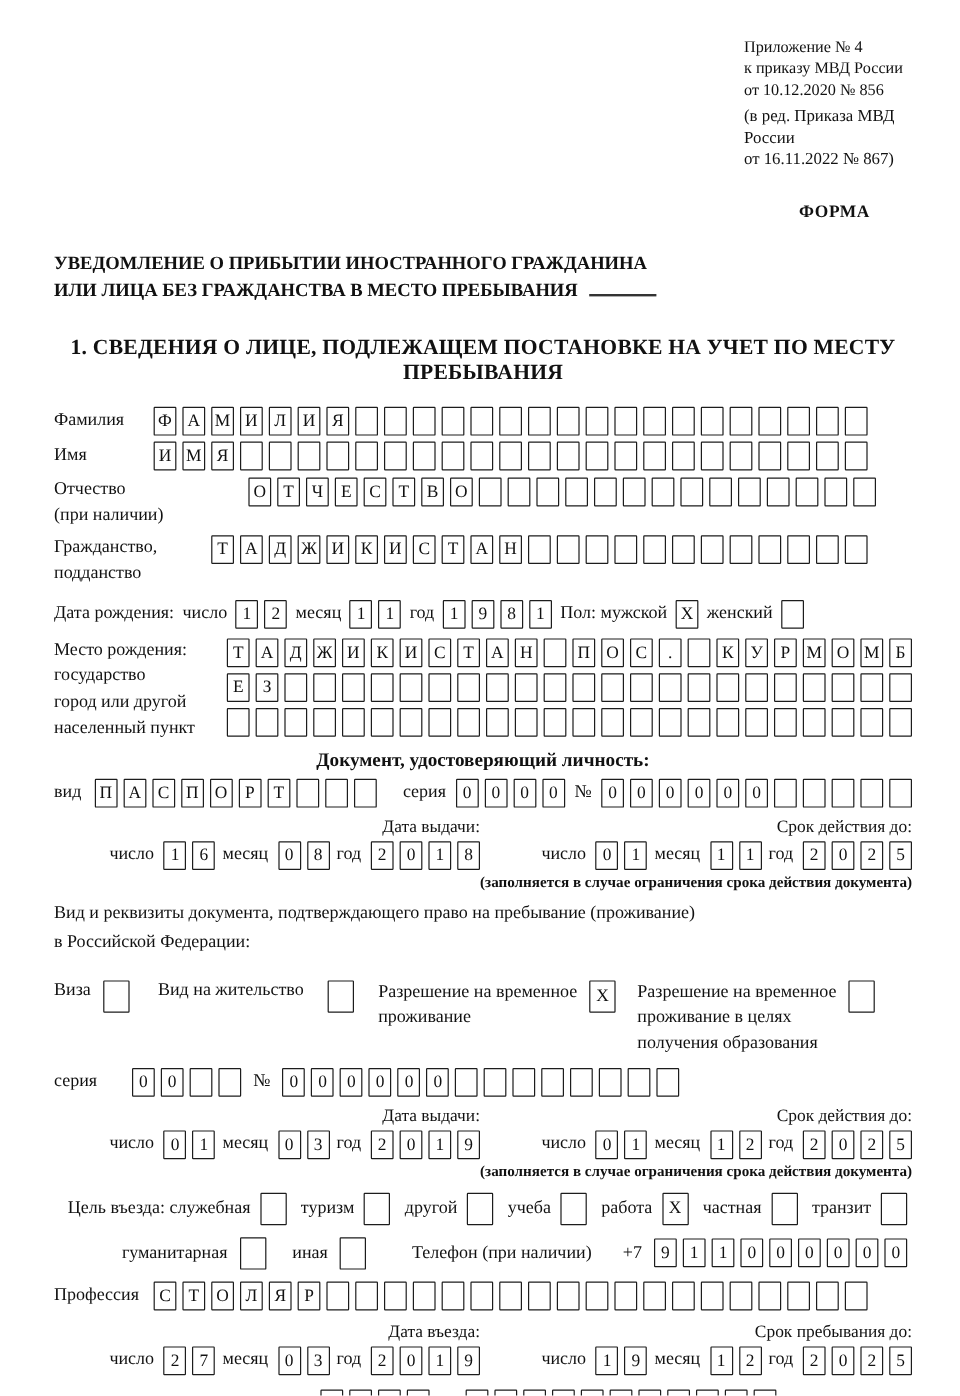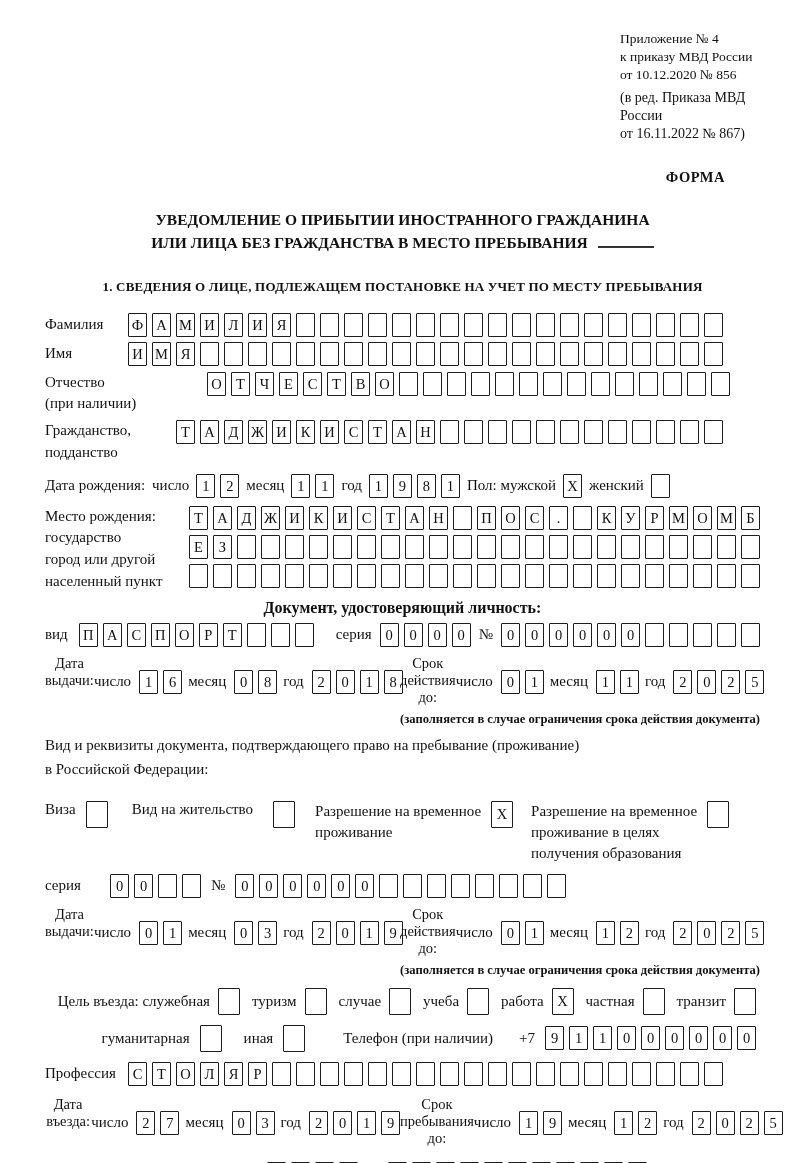--- a/index.html
+++ b/index.html
@@ -9,45 +9,45 @@
     font-family:"Liberation Serif", serif;
     color:#111; font-size:15px;
     position:relative;
   }
   .page { padding:30px 40px 10px 45px; }
 
   .appendix { margin-left:575px; font-size:13.5px; line-height:1.35; }
   .appendix .edition { font-size:14px; margin-top:4px; line-height:1.3; }
   .forma { text-align:right; font-weight:bold; font-size:14.5px; margin:26px 35px 0 0; letter-spacing:0.5px; }
 
-  .title { text-align:center; font-weight:bold; font-size:15.5px; margin-top:22px; line-height:1.5; }
+  .title { font-weight:bold; font-size:15.5px; margin-top:22px; line-height:1.5; }
   .title-underline { display:inline-block; width:56px; border-bottom:2px solid #333; margin-left:10px; vertical-align:baseline; }
 
-  .section-heading { text-align:center; font-weight:bold; font-size:13px; margin:24px 0 18px 0; letter-spacing:0.2px; }
+  .section-heading { text-align:center; font-weight:bold; font-size:18px; margin:24px 0 18px 0; letter-spacing:0.2px; }
 
   .row { display:flex; align-items:center; margin-bottom:5px; }
   .row.top { align-items:flex-start; }
   .lbl { font-size:15px; white-space:nowrap; }
   .lbl-block { line-height:1.45; }
 
   .cells { display:inline-flex; gap:5px; }
   .cell {
     display:inline-block; width:19px; height:24px;
     border:1.6px solid #1c1c1c; border-radius:1px;
     text-align:center; line-height:22px; font-size:14.5px;
     background:#fff;
   }
   .stack { display:flex; flex-direction:column; gap:5px; }
 
   .cb .cell { width:22px; height:27px; line-height:25px; }
 
   .doc-heading { text-align:center; font-weight:bold; font-size:16px; margin:6px 0 6px 0; }
 
   .dates { display:flex; margin:8px 0 2px 0; }
-  .dgroup { display:flex; flex-direction:row; }
+  .dgroup { display:flex; flex-direction:column;align-items:flex-end; }
   .dgroup .dhead { text-align:center; font-size:14.5px; margin-bottom:3px; }
   .dgroup .dvals { display:flex; align-items:center; gap:6px; }
   .dgroup .dvals .lbl { margin-right:2px; }
   .note { font-size:12.6px; font-weight:bold; text-align:right; margin:3px 0 6px 0; }
 
   .cbrow { display:flex; align-items:flex-start; margin:10px 0 4px 0; }
   .cbrow .cap { text-align:left; line-height:1.4; }
 
   .purpose { display:flex; align-items:center; gap:8px; margin:10px 0 4px 0; flex-wrap:nowrap;justify-content:flex-end; }
   .purpose .cells { margin-right:4px; }
@@ -514,21 +514,21 @@
 
   <div class="purpose">
     <span class="lbl">Цель въезда: служебная</span>
     <span class="cells cb">
         <span class="cell"></span>
       </span>
     <span class="lbl">туризм</span>
     <span class="cells cb">
         <span class="cell"></span>
       </span>
-    <span class="lbl">случае</span>
+    <span class="lbl">другой</span>
     <span class="cells cb">
         <span class="cell"></span>
       </span>
     <span class="lbl">учеба</span>
     <span class="cells cb">
         <span class="cell"></span>
       </span>
     <span class="lbl">работа</span>
     <span class="cells cb">
         <span class="cell">X</span>

